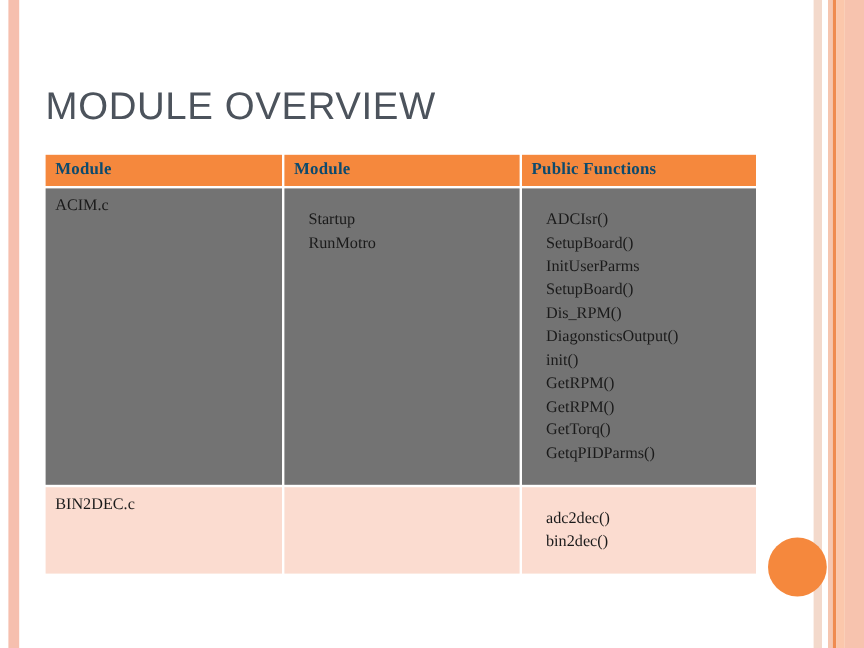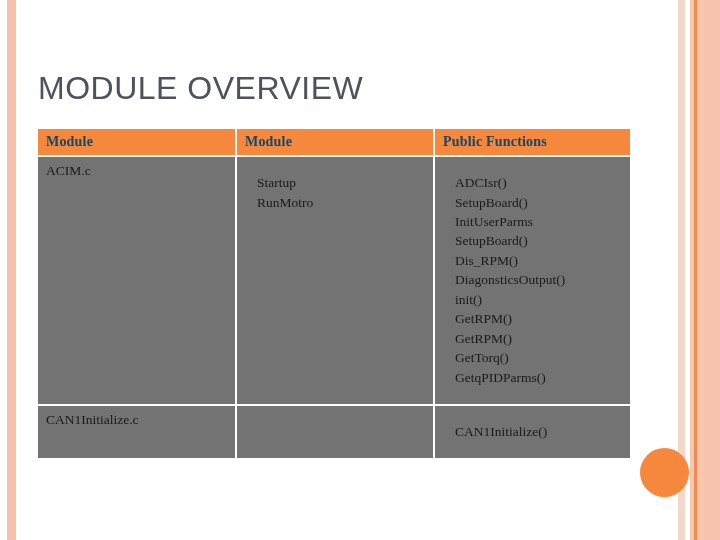--- a/index.html
+++ b/index.html
@@ -150,24 +150,25 @@
             <li>Dis_RPM()</li>
             <li>DiagonsticsOutput()</li>
             <li>init()</li>
             <li>GetRPM()</li>
             <li>GetRPM()</li>
             <li>GetTorq()</li>
             <li>GetqPIDParms()</li>
           </ul>
         </td>
       </tr>
-      <tr class="row-a">
-        <td>CAN1Initialize.c</td>
+      <tr class="row-b">
+        <td>BIN2DEC.c</td>
         <td>&nbsp;</td>
         <td>
           <ul class="fn-list">
-            <li>CAN1Initialize()</li>
+            <li>adc2dec()</li>
+            <li>bin2dec()</li>
           </ul>
         </td>
       </tr>
     </tbody>
   </table>
 </div>
 
 </body></html>

